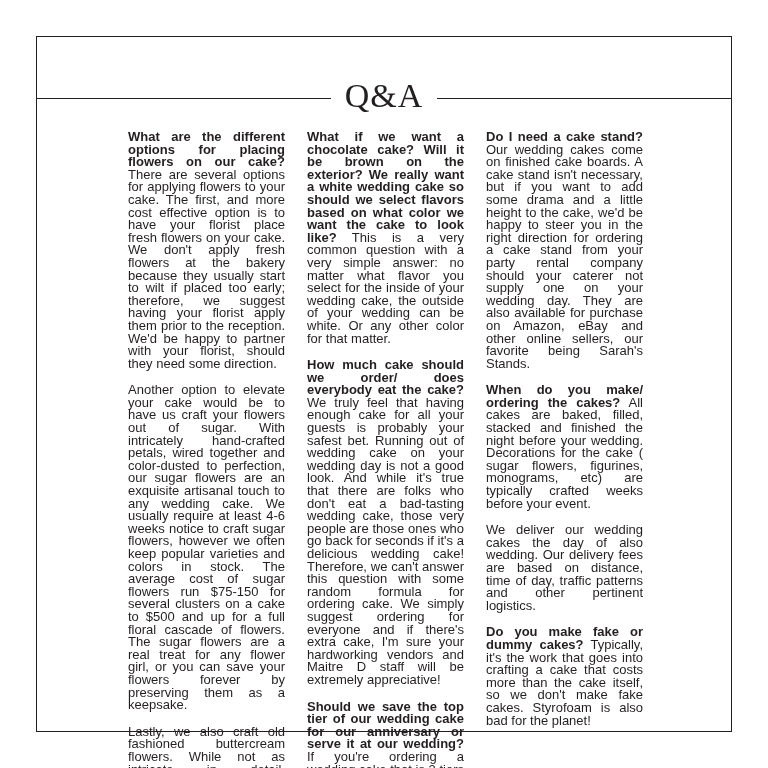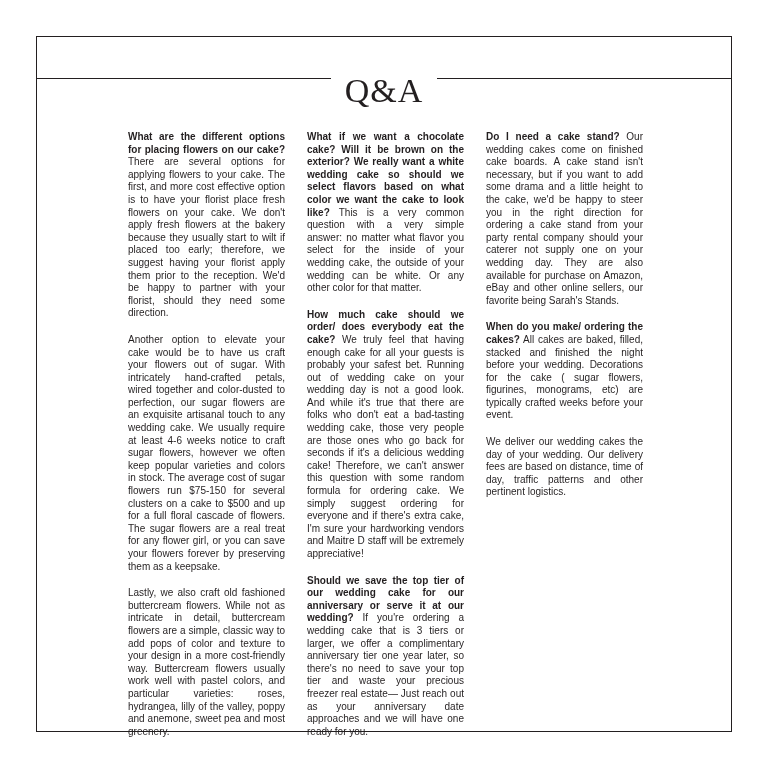--- a/index.html
+++ b/index.html
@@ -29,21 +29,21 @@
     border: 1px solid #231f20;
     box-sizing: border-box;
   }
   .title-wrap {
     position: absolute;
     left: 36px;
     top: 74px;
     width: 696px;
     height: 44px;
     display: flex;
-    align-items: flex-start;
+    align-items: center;
     justify-content: center;
   }
   .rule {
     flex: 1 1 auto;
     height: 1px;
     background: #231f20;
     margin-top: 4px;
   }
   .rule.left { margin-right: 0; }
   .rule.right { margin-left: 0; }
@@ -64,21 +64,21 @@
     width: 516px;
     display: flex;
     gap: 22px;
     align-items: flex-start;
   }
   .col {
     width: 157px;
   }
   p {
     margin: 0 0 14px 0;
-    font-size: 10px;
+    font-size: 13px;
     line-height: 12.6px;
     text-align: justify;
     text-justify: inter-word;
     color: #231f20;
     -webkit-hyphens: auto;
     hyphens: auto;
   }
   p:last-child { margin-bottom: 0; }
   .q {
     font-weight: bold;
@@ -107,17 +107,18 @@
 
     <div class="col">
       <p><span class="q">What if we want a chocolate cake? Will it be brown on the exterior? We really want a white wedding cake so should we select flavors based on what color we want the cake to look like?</span><span> This is a very common question with a very simple answer: no matter what flavor you select for the inside of your wedding cake, the outside of your wedding can be white. Or any other color for that matter.</span></p>
       <p><span class="q">How much cake should we order/ does everybody eat the cake?</span><span> We truly feel that having enough cake for all your guests is probably your safest bet. Running out of wedding cake on your wedding day is not a good look. And while it's true that there are folks who don't eat a bad-tasting wedding cake, those very people are those ones who go back for seconds if it's a delicious wedding cake! Therefore, we can't answer this question with some random formula for ordering cake. We simply suggest ordering for everyone and if there's extra cake, I'm sure your hardworking vendors and Maitre D staff will be extremely appreciative!</span></p>
       <p><span class="q">Should we save the top tier of our wedding cake for our anniversary or serve it at our wedding?</span><span> If you're ordering a wedding cake that is 3 tiers or larger, we offer a complimentary anniversary tier one year later, so there's no need to save your top tier and waste your precious freezer real estate— Just reach out as your anniversary date approaches and we will have one ready for you.</span></p>
     </div>
 
     <div class="col">
       <p><span class="q">Do I need a cake stand?</span><span> Our wedding cakes come on finished cake boards. A cake stand isn't necessary, but if you want to add some drama and a little height to the cake, we'd be happy to steer you in the right direction for ordering a cake stand from your party rental company should your caterer not supply one on your wedding day. They are also available for purchase on Amazon, eBay and other online sellers, our favorite being Sarah's Stands.</span></p>
       <p><span class="q">When do you make/ ordering the cakes?</span><span> All cakes are baked, filled, stacked and finished the night before your wedding. Decorations for the cake ( sugar flowers, figurines, monograms, etc) are typically crafted weeks before your event.</span></p>
-      <p><span class="q"></span><span>We deliver our wedding cakes the day of your wedding. Our delivery fees are based on distance, time of day, traffic patterns and other pertinent logistics.</span></p>
+      <p><span class="q"></span><span>We deliver our wedding cakes the day of also wedding. Our delivery fees are based on distance, time of day, traffic patterns and other pertinent logistics.</span></p>
+      <p><span class="q">Do you make fake or dummy cakes?</span><span> Typically, it's the work that goes into crafting a cake that costs more than the cake itself, so we don't make fake cakes. Styrofoam is also bad for the planet!</span></p>
     </div>
 
   </div>
 </div>
 
 </body></html>

